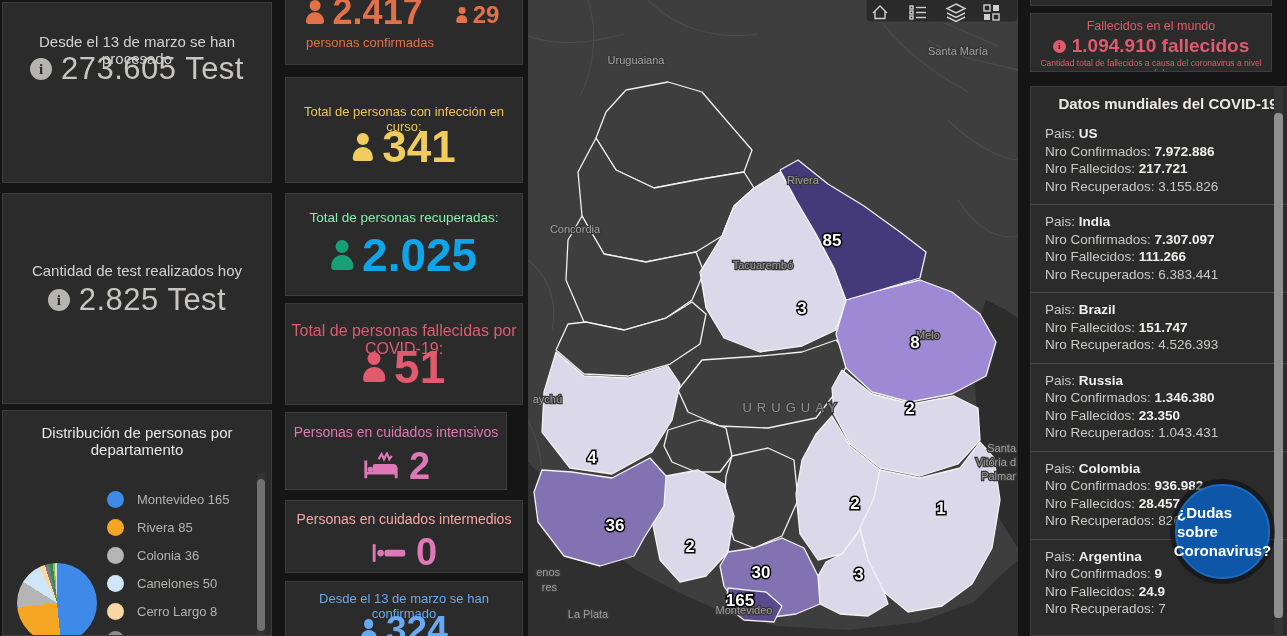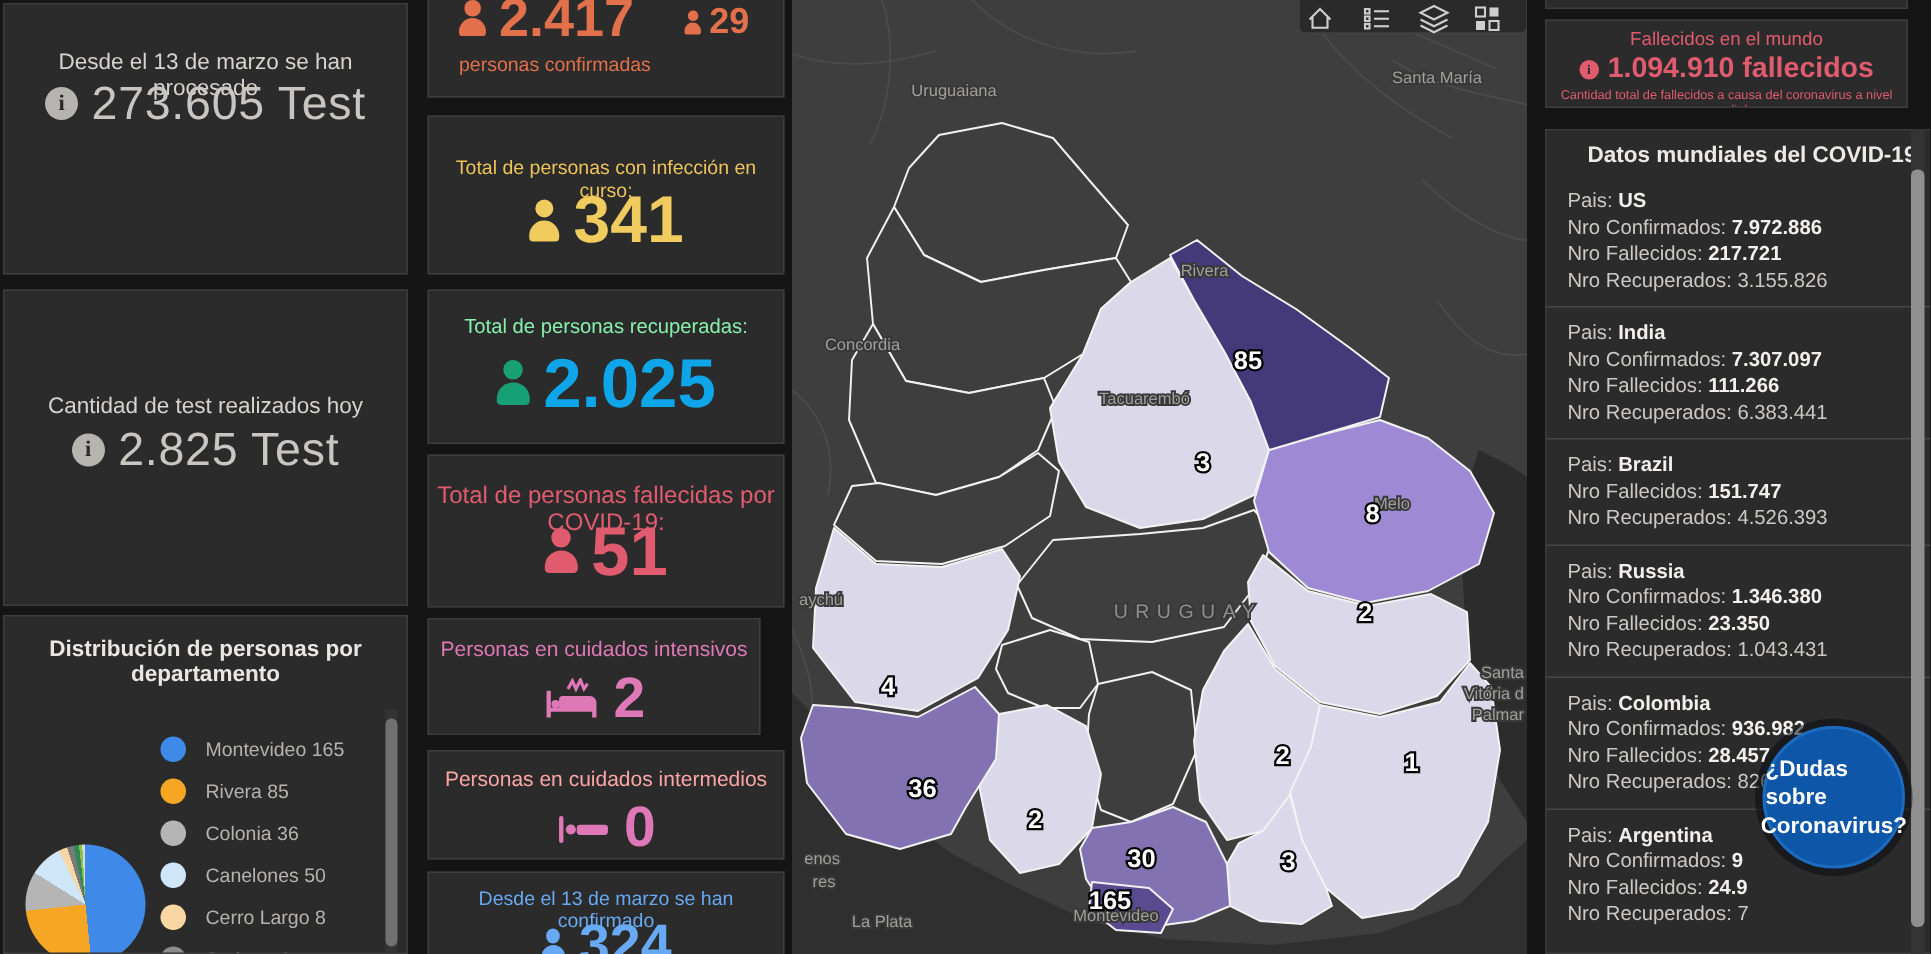--- a/index.html
+++ b/index.html
@@ -62,21 +62,21 @@
 
   <div class="panel" style="left:2px;top:193px;width:270px;height:211px;">
     <div class="ptitle" style="position:absolute;left:0;right:0;top:68px;">Cantidad de test realizados hoy</div>
     <div class="center-abs" style="top:88px;">
       <span class="info-i">i</span>
       <span class="bigval">2.825 Test</span>
     </div>
   </div>
 
   <div class="panel" style="left:2px;top:410px;width:270px;height:226px;">
-    <div class="ptitle" style="position:absolute;left:0;right:0;top:13px;font-weight:bold;color:#e9e7e2;">
+    <div class="ptitle" style="position:absolute;left:0;right:0;top:13px;font-weight:normal;color:#e9e7e2;">
       <div>Distribución de personas por</div>
       <div>departamento</div>
     </div>
     <div id="pie" style="position: absolute; left: 14px; top: 152px; width: 80px; height: 80px; border-radius: 50%; background: conic-gradient(rgb(63, 138, 232) 0deg, rgb(63, 138, 232) 174.194deg, rgb(245, 166, 35) 174.194deg, rgb(245, 166, 35) 263.93deg, rgb(181, 181, 181) 263.93deg, rgb(181, 181, 181) 301.935deg, rgb(207, 230, 248) 301.935deg, rgb(207, 230, 248) 333.607deg, rgb(248, 215, 164) 333.607deg, rgb(248, 215, 164) 342.053deg, rgb(122, 122, 122) 342.053deg, rgb(122, 122, 122) 348.387deg, rgb(46, 139, 87) 348.387deg, rgb(46, 139, 87) 353.666deg, rgb(143, 191, 77) 353.666deg, rgb(143, 191, 77) 356.833deg, rgb(217, 217, 217) 356.833deg, rgb(217, 217, 217) 360deg);"></div>
     <div id="legend">
         <div class="leg-row" style="top: 78px;">
           <span class="leg-dot" style="background: rgb(63, 138, 232);"></span>
           <span class="leg-txt">Montevideo  165</span>
         </div>
         <div class="leg-row" style="top: 106px;">

